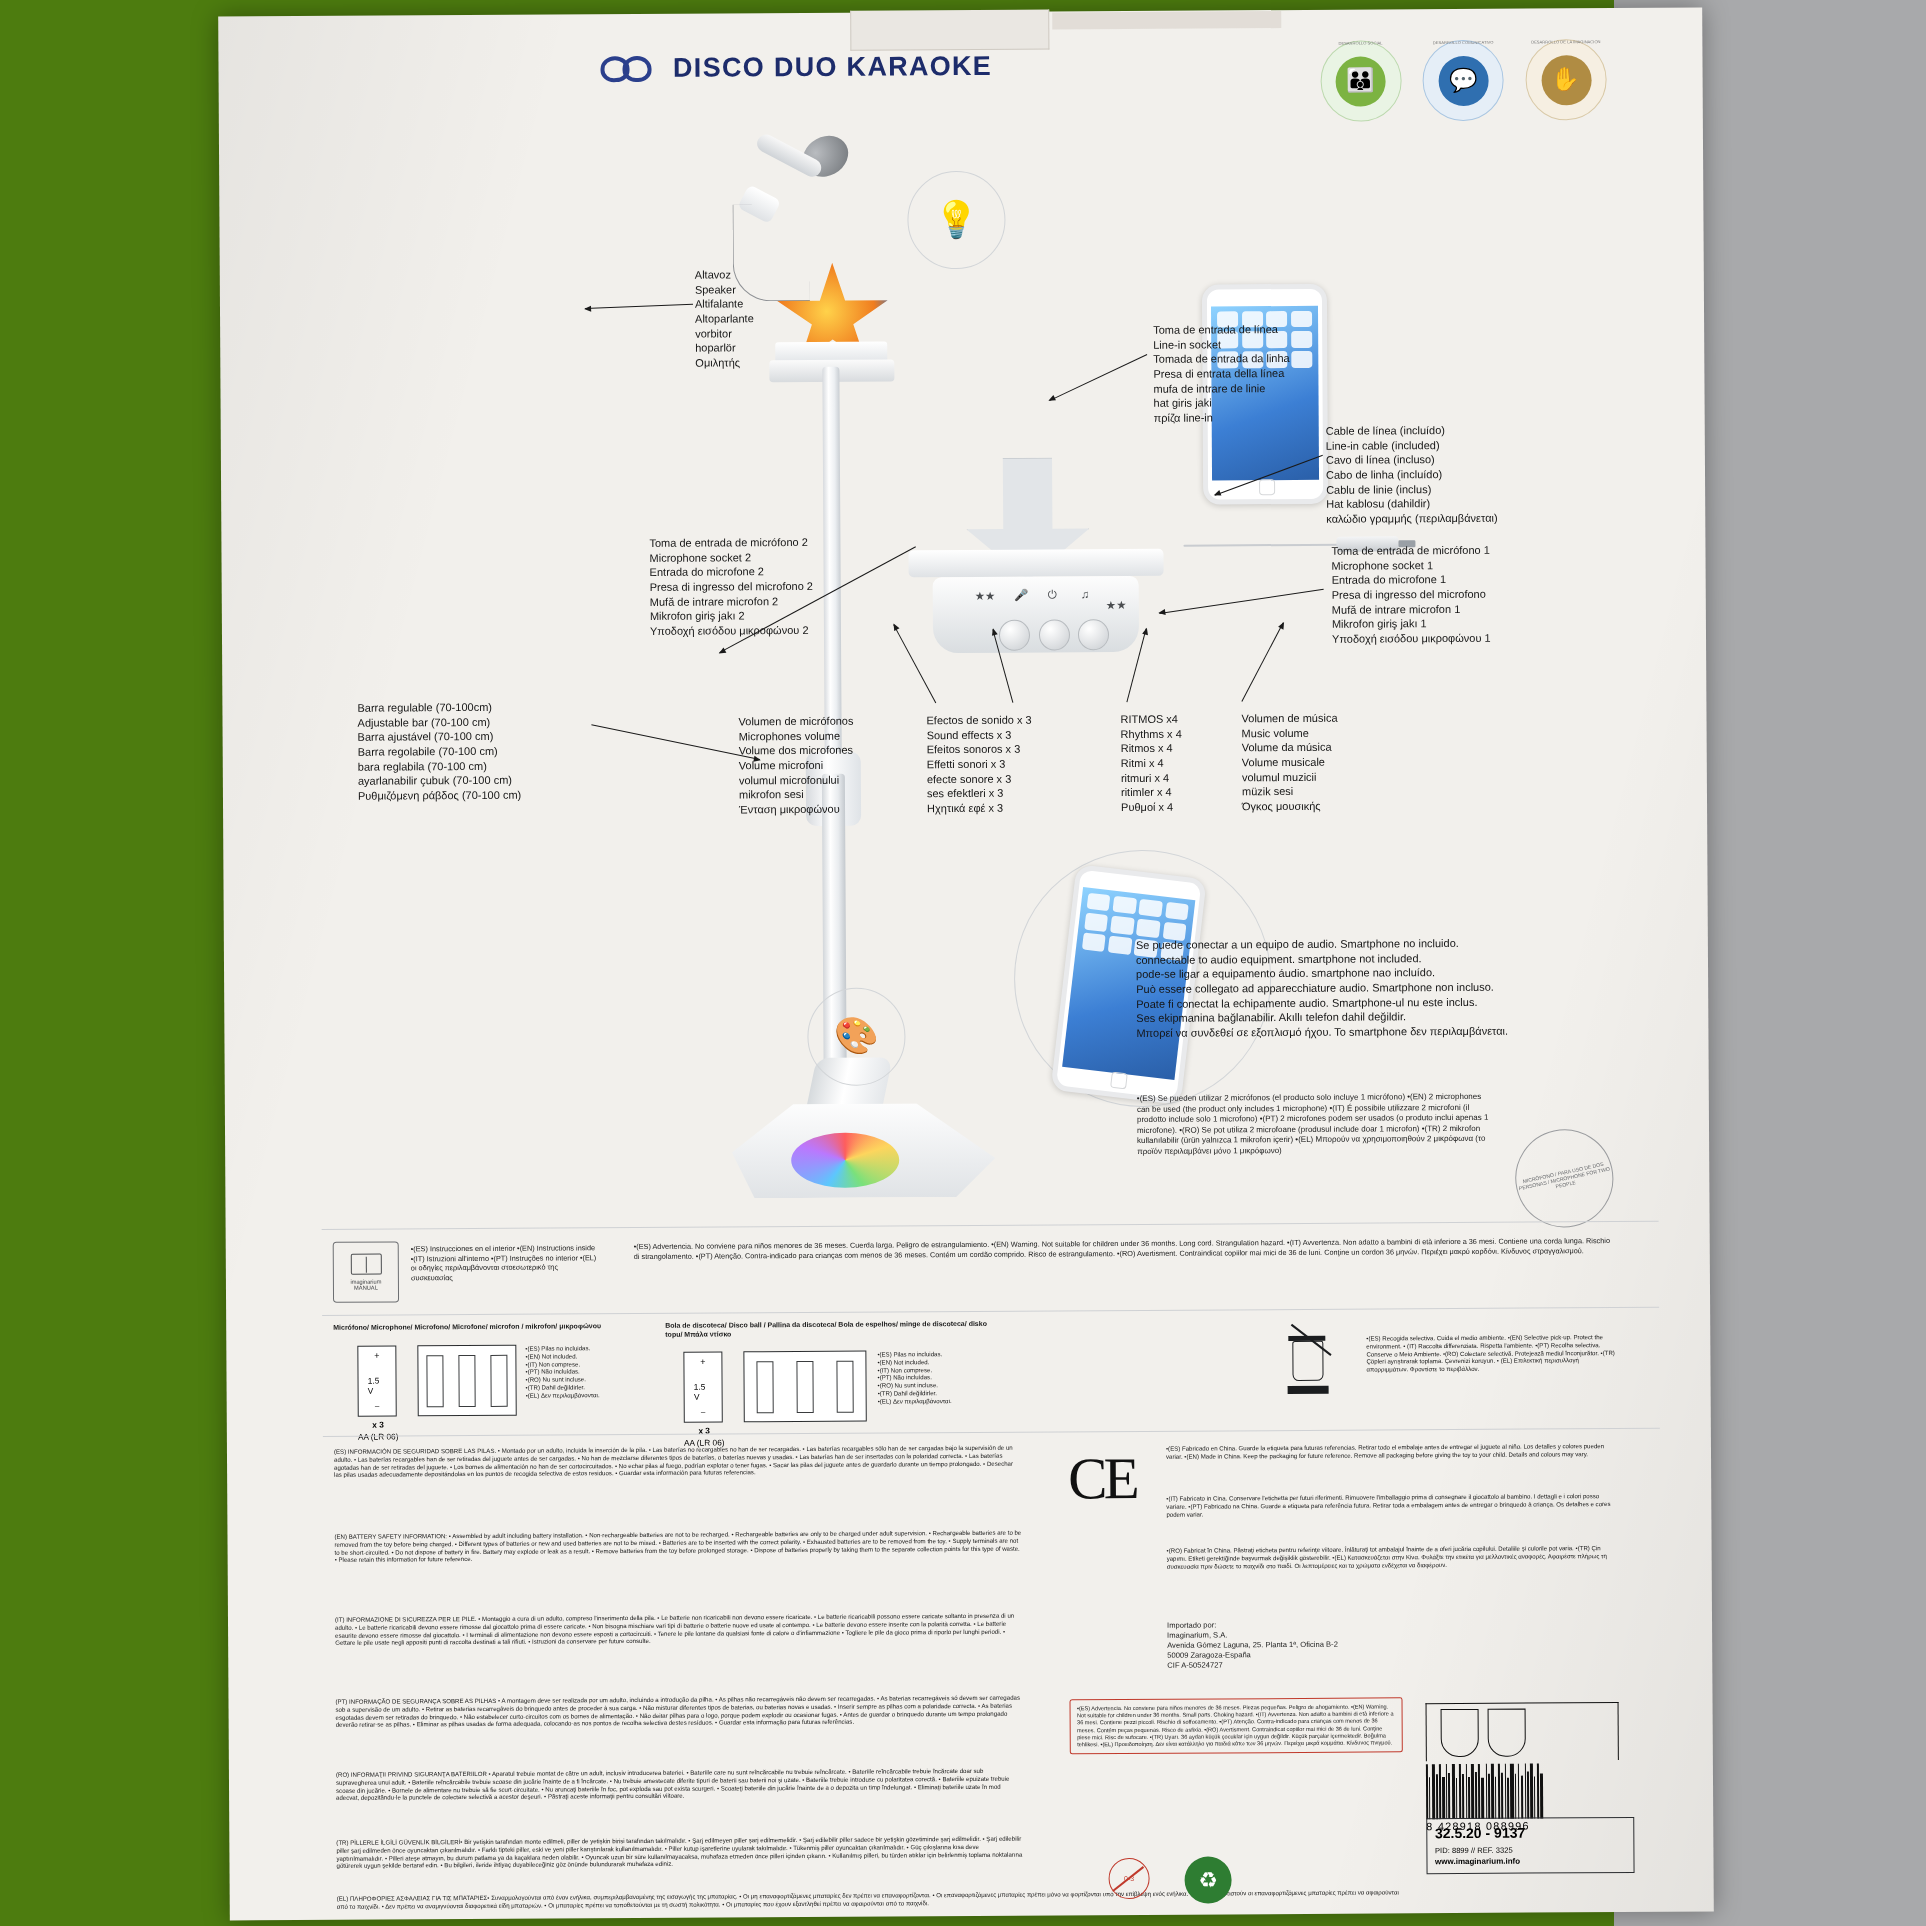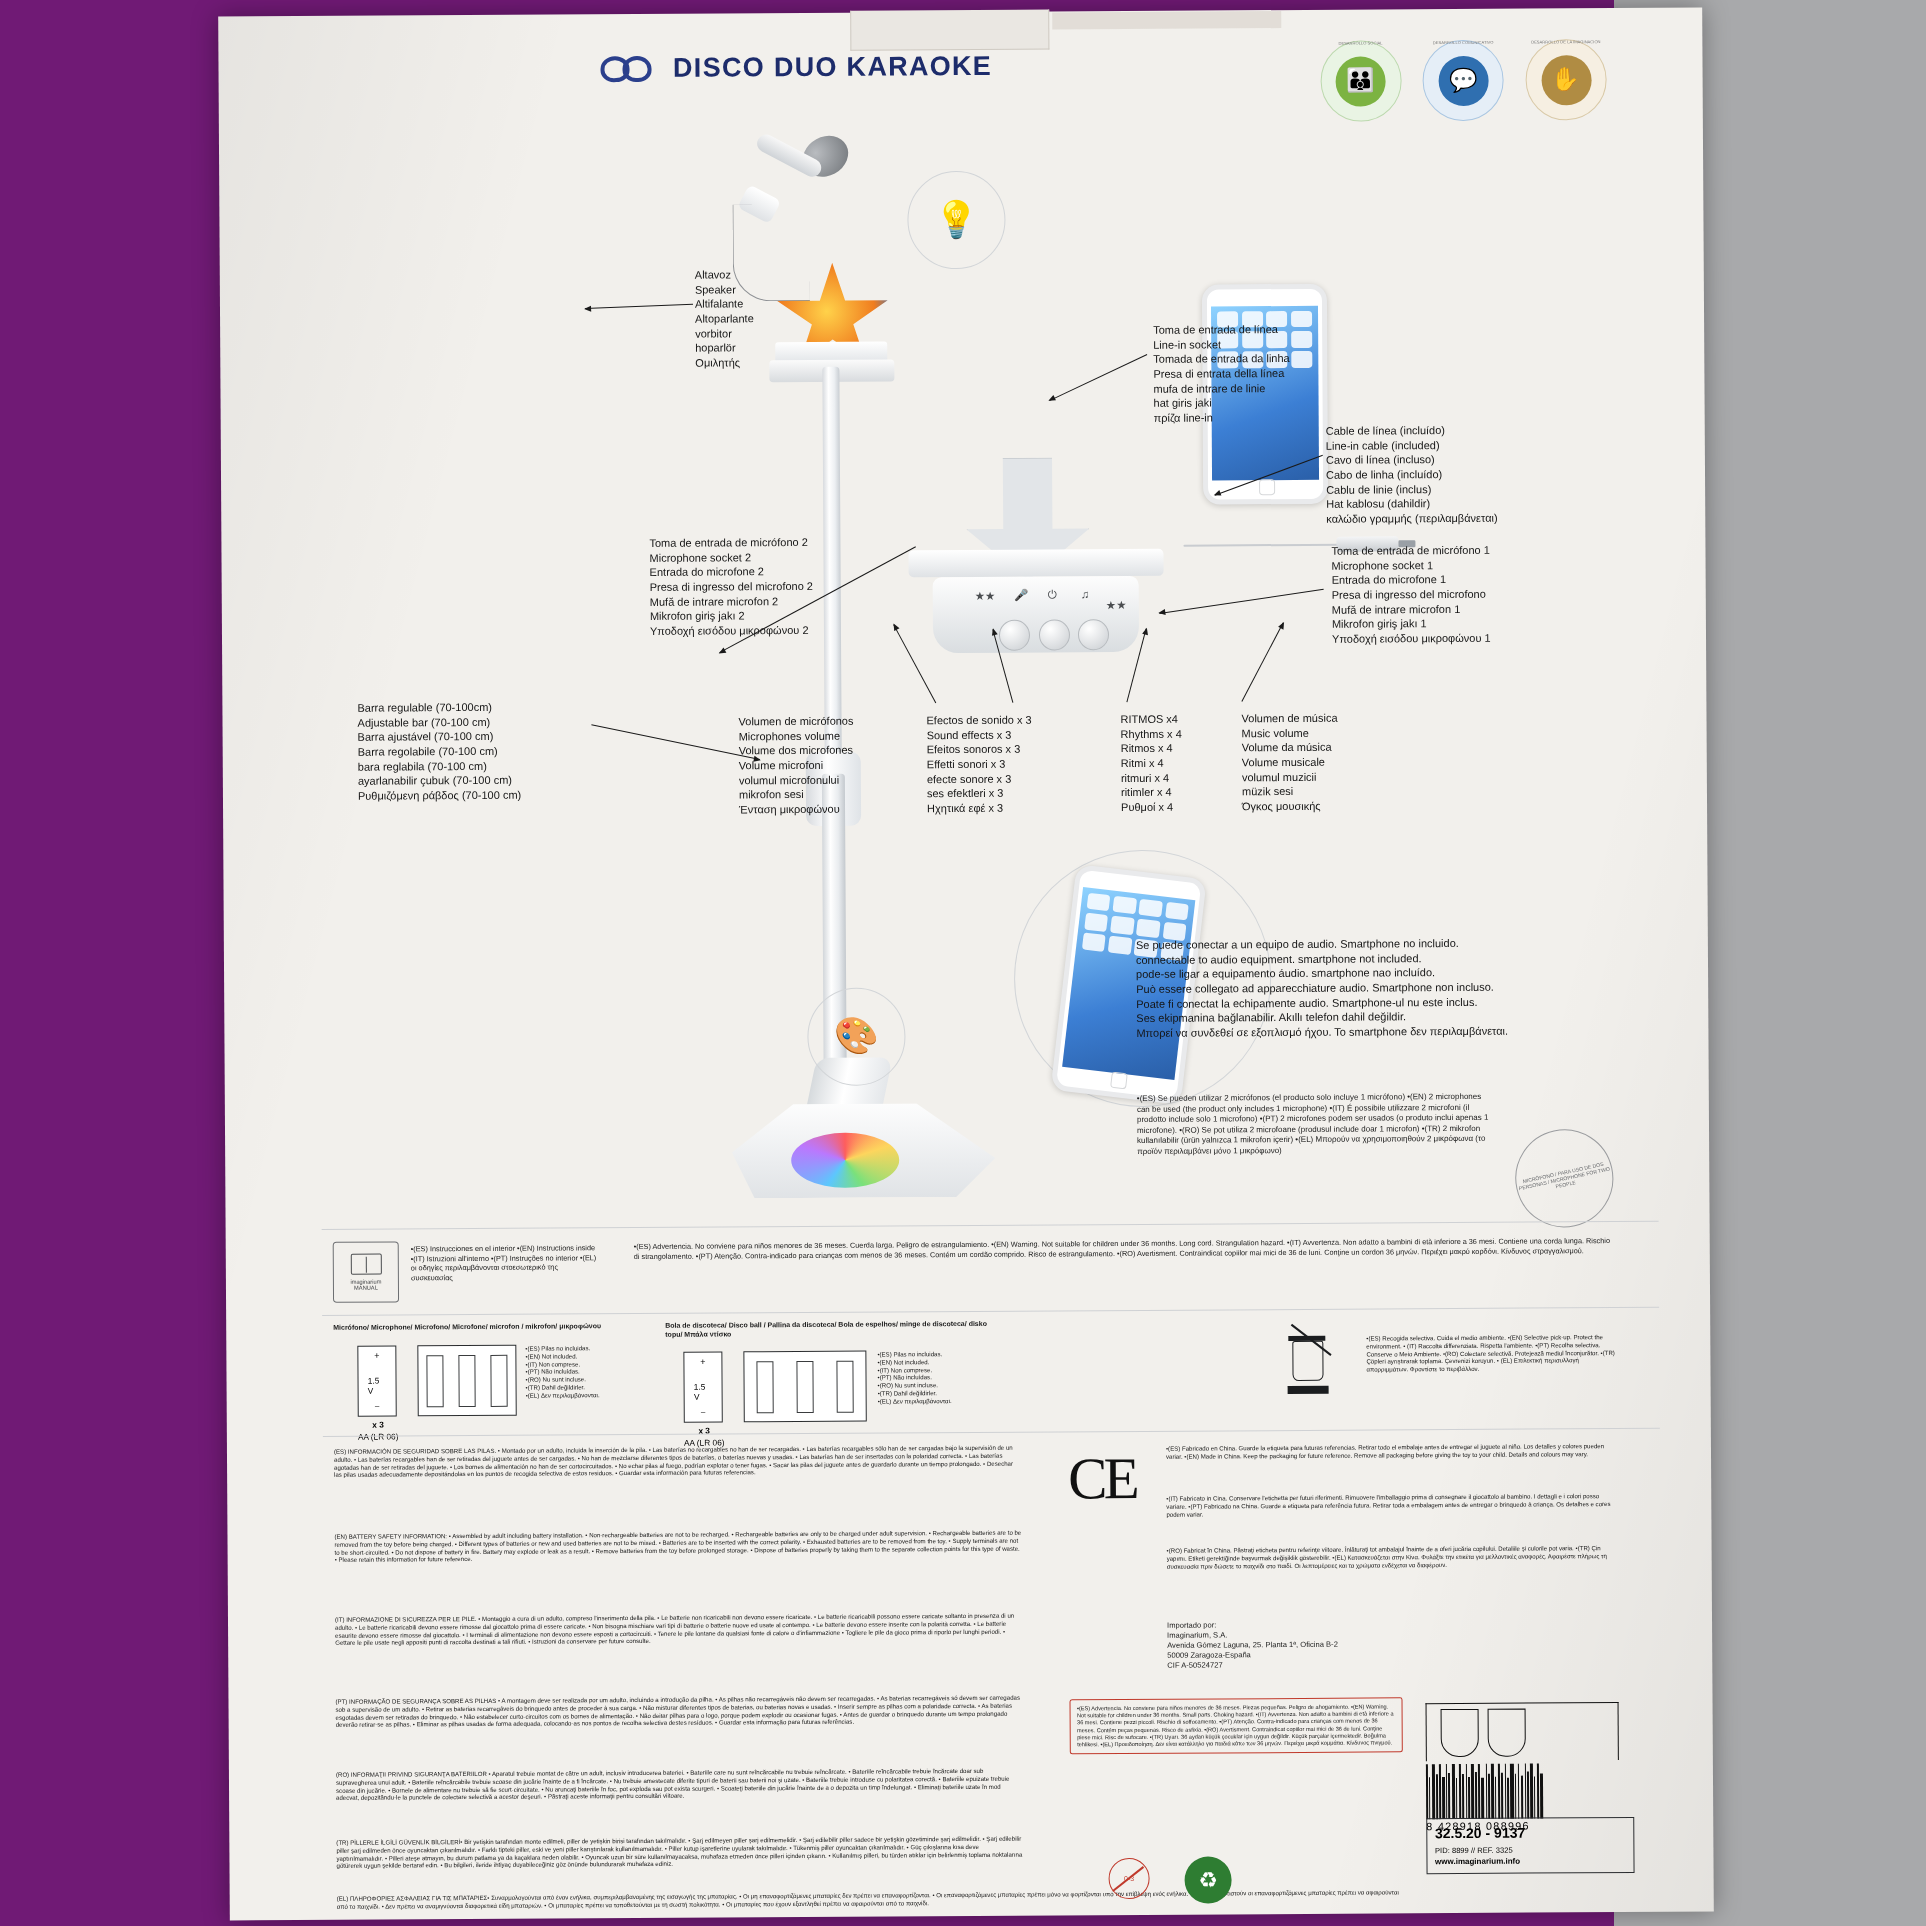--- a/index.html
+++ b/index.html
@@ -1,17 +1,17 @@
 <!DOCTYPE html>
 <html style="font-size:10.2px"><head>
 <meta charset="utf-8">
 <style>
   html,body{margin:0;padding:0;background:#a8a9ab;}
   body{width:1926px;height:1926px;font-family:"Liberation Sans",sans-serif;overflow:hidden;}
-  .scene{position:relative;width:1614px;height:1926px;background:#701a75;}
+  .scene{position:relative;width:1614px;height:1926px;background:#4d7c0f;}
   
   .box{
     position:absolute;left:224px;top:11.5px;width:1484px;height:1904px;
     background:#f2f0ec;
     box-shadow:0 0 25.5px rgba(0,0,0,.35);
     transform:rotate(-0.35deg);
   }
   .box:before{
     content:"";position:absolute;inset:0;
     background:linear-gradient(105deg,rgba(0,0,0,.05),rgba(0,0,0,0) 18%,rgba(0,0,0,0) 80%,rgba(0,0,0,.06));

